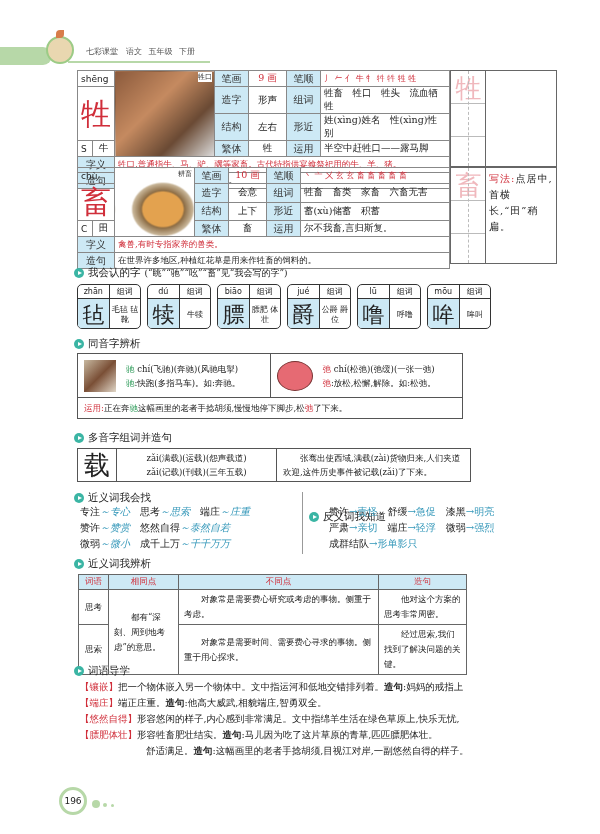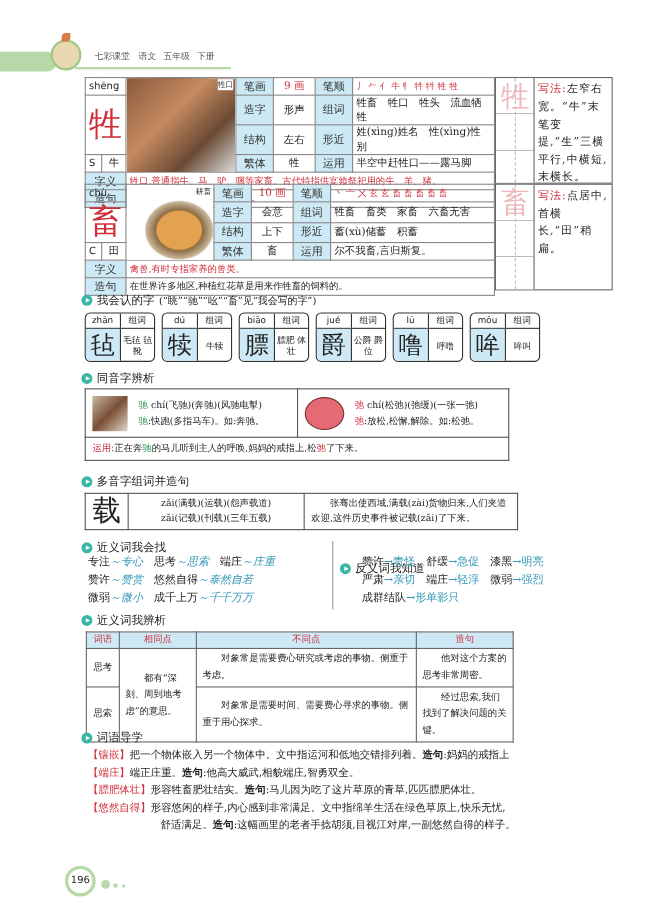--- a/index.html
+++ b/index.html
@@ -104,21 +104,20 @@
   <tr>
     <td colspan="2" class="lbl">造句</td>
     <td colspan="5" style="font-size:8.5px">他们用铁丝网把牲口围了起来。</td>
   </tr>
 </tbody>
   </table>
 <div class="sidebox" style="top:70px;height:97px">
   <div class="grid">
       <div class="g">牲</div>
     </div>
-  <div class="note"><span class="red">写法:</span><span>左窄右宽。“牛”末笔变提,“生”三横平行,中横短,末横长。</span></div>
 </div>
 
 <table class="ctab" style="top:167px">
   <tbody>
       <tr>
     <td colspan="2" class="py" style="width:36px;">chù</td>
     <td rowspan="4" class="cartoon" style="width:80px;position:relative">
           <span style="position:absolute;right:2px;top:1px;font-size:7px;color:#333">耕畜</span>
         </td>
     <td class="lbl">笔画</td>
@@ -252,21 +251,21 @@
       <div style="display:flex;align-items:center;gap:10px">
         <div style="width:36px;height:30px;border-radius:50%;background:#e66a73;border:1px solid #733"></div>
         <div>
           <div><span class="red">弛</span><span> chí(松弛)(弛缓)(一张一弛)</span></div>
           <div><span class="red">弛</span><span>:放松,松懈,解除。如:松弛。</span></div>
         </div>
       </div>
     </td>
   </tr>
   <tr>
-    <td colspan="2"><span class="red">运用:</span><span>正在奔</span><span class="grn">驰</span><span>的马儿听到主人的呼唤,妈妈的戒指上,松</span><span class="red">弛</span><span>了下来。</span></td>
+    <td colspan="2"><span class="red">运用:</span><span>正在奔</span><span class="grn">驰</span><span>这幅画里的老者手捻胡须,慢慢地停下脚步,松</span><span class="red">弛</span><span>了下来。</span></td>
   </tr>
 </tbody>
   </table>
 
 <div class="sec" style="top:431px">
   <span class="ic"></span>
   <span>多音字组词并造句</span>
 </div>
 <table class="poly">
   <tbody>
@@ -327,21 +326,21 @@
 </tbody>
   </table>
 
 <div class="sec" style="top:664px">
   <span class="ic"></span>
   <span>词语导学</span>
 </div>
 <div class="guide">
   <div><span class="k">【镶嵌】</span><span>把一个物体嵌入另一个物体中。文中指运河和低地交错排列着。</span><b>造句</b><span>:妈妈的戒指上</span></div>
   <div><span class="k">【端庄】</span><span>端正庄重。</span><b>造句</b><span>:他高大威武,相貌端庄,智勇双全。</span></div>
+  <div><span class="k">【悠然自得】</span><span>形容悠闲的样子,内心感到非常满足。文中指绵羊生活在绿色草原上,快乐无忧,</span></div>
   <div><span class="k">【膘肥体壮】</span><span>形容牲畜肥壮结实。</span><b>造句</b><span>:马儿因为吃了这片草原的青草,匹匹膘肥体壮。</span></div>
-  <div><span class="k">【悠然自得】</span><span>形容悠闲的样子,内心感到非常满足。文中指绵羊生活在绿色草原上,快乐无忧,</span></div>
   <div class="ind2"><span>舒适满足。</span><b>造句</b><span>:这幅画里的老者手捻胡须,目视江对岸,一副悠然自得的样子。</span></div>
 </div>
 
 <div class="pnum">196</div>
 <div class="dot" style="left:92px;top:800px;width:8px;height:8px"></div>
 <div class="dot" style="left:103px;top:803px;width:4px;height:4px"></div>
 <div class="dot" style="left:111px;top:804px;width:3px;height:3px"></div>
 
 </body></html>

